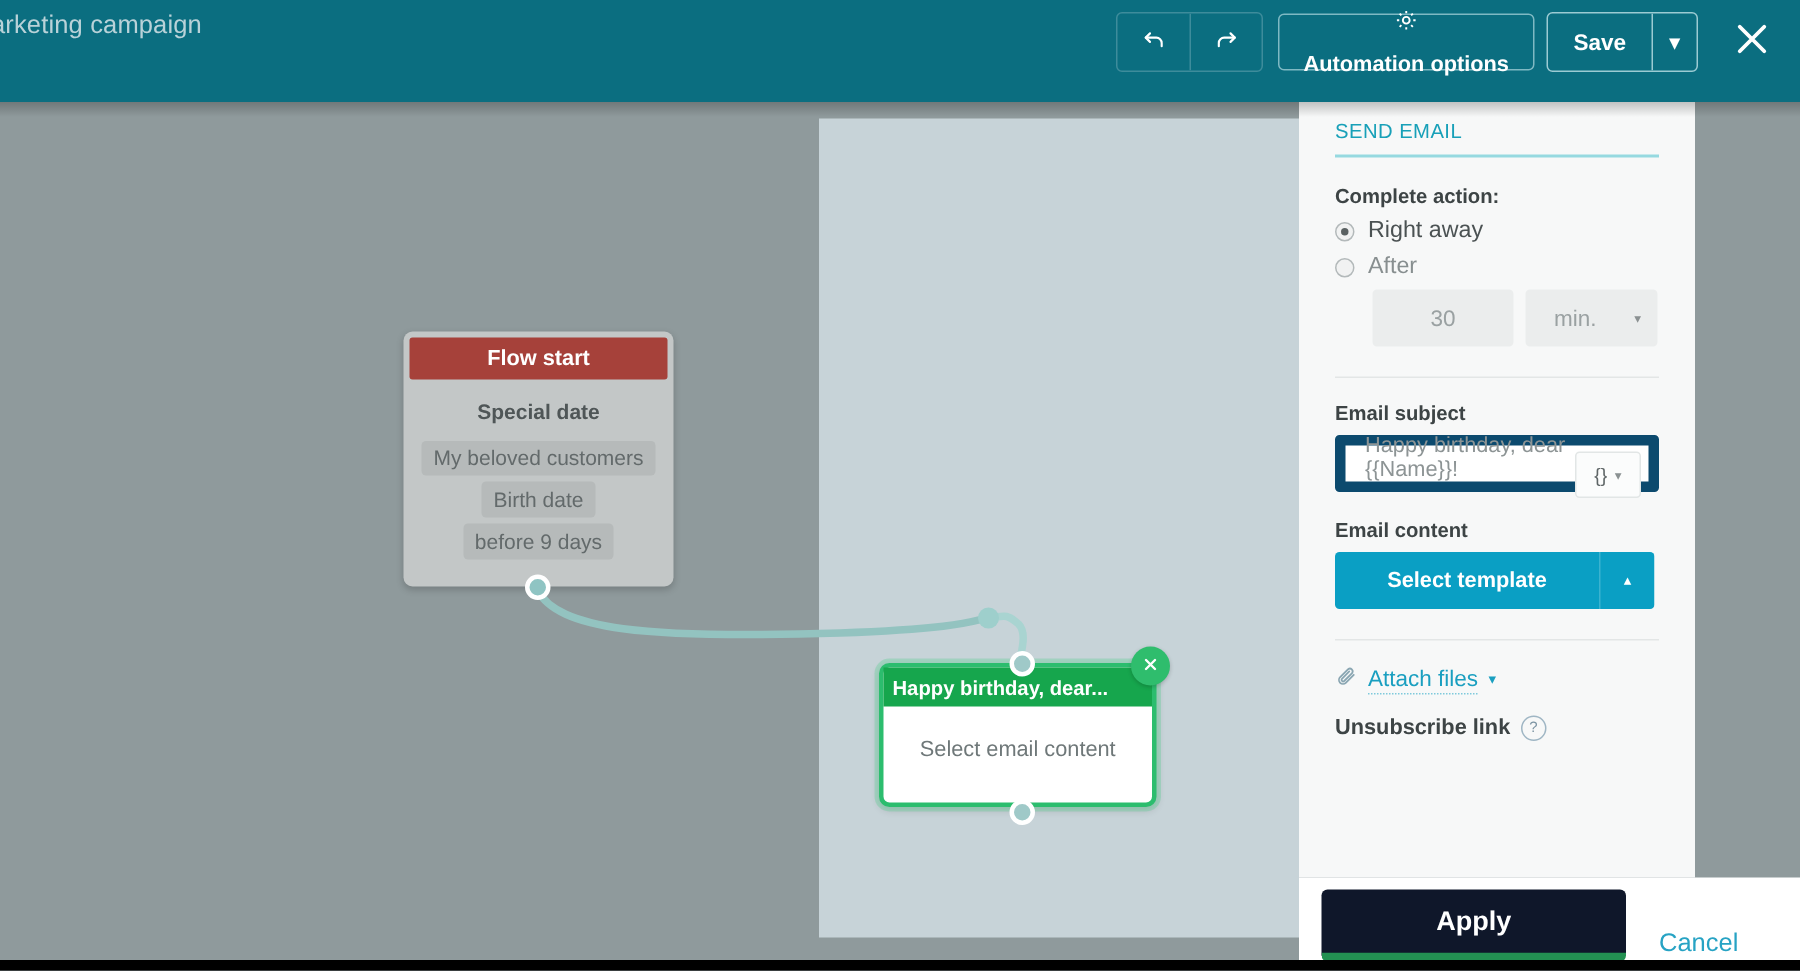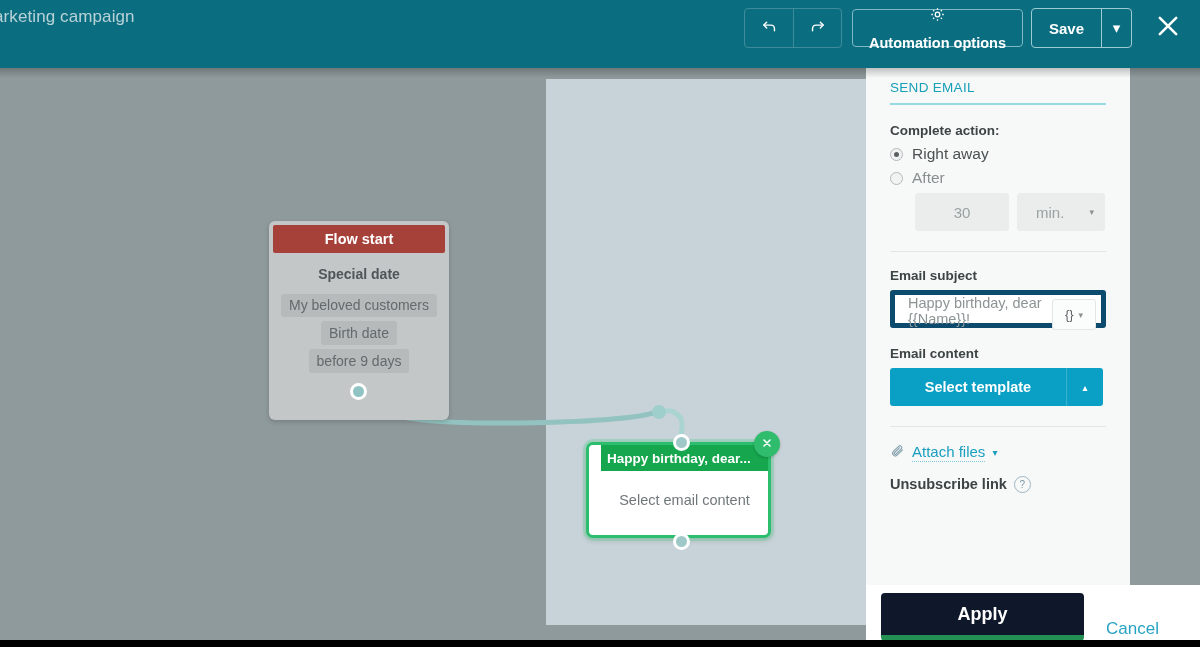--- a/index.html
+++ b/index.html
@@ -105,25 +105,24 @@
   .canvas-bottom-strip {
     position: absolute; left: 0; bottom: 0;
     width: 1200px; height: 7px;
     background: #0a0a0a;
   }
 
   
   .node {
     position: absolute;
     box-sizing: border-box;
-    padding-left: 12px;
   }
   .node-start {
     left: 269px; top: 153px;
-    width: 180px; height: 199px;
+    width: 180px; height: 170px;
     background: #c3c7c7;
     border-radius: 6px;
     box-shadow: 0 2px 5px rgba(0,0,0,.18);
     padding: 4px;
   }
   .start-head {
     height: 28px;
     background: #a6413a;
     color: #fff;
     font-weight: bold;
@@ -282,24 +281,24 @@
 
   .divider {
     height: 1px;
     background: #e3e6e6;
     margin: 20px 0 16px 0;
   }
 
   .subject-input {
     position: relative;
     background: #fff;
-    border: 5px solid #0c4a6e;
+    border: 7px solid #0c4a6e;
     border-radius: 3px;
     height: 38px;
-    display: flex; align-items: flex-start;
+    display: flex; align-items: flex-end;
     padding-left: 13px;
     box-sizing: border-box;
   }
   .subject-text {
     font-size: 14.5px;
     color: #8d9495;
   }
   .var-btn {
     position: absolute;
     right: 5px; top: 4px;

